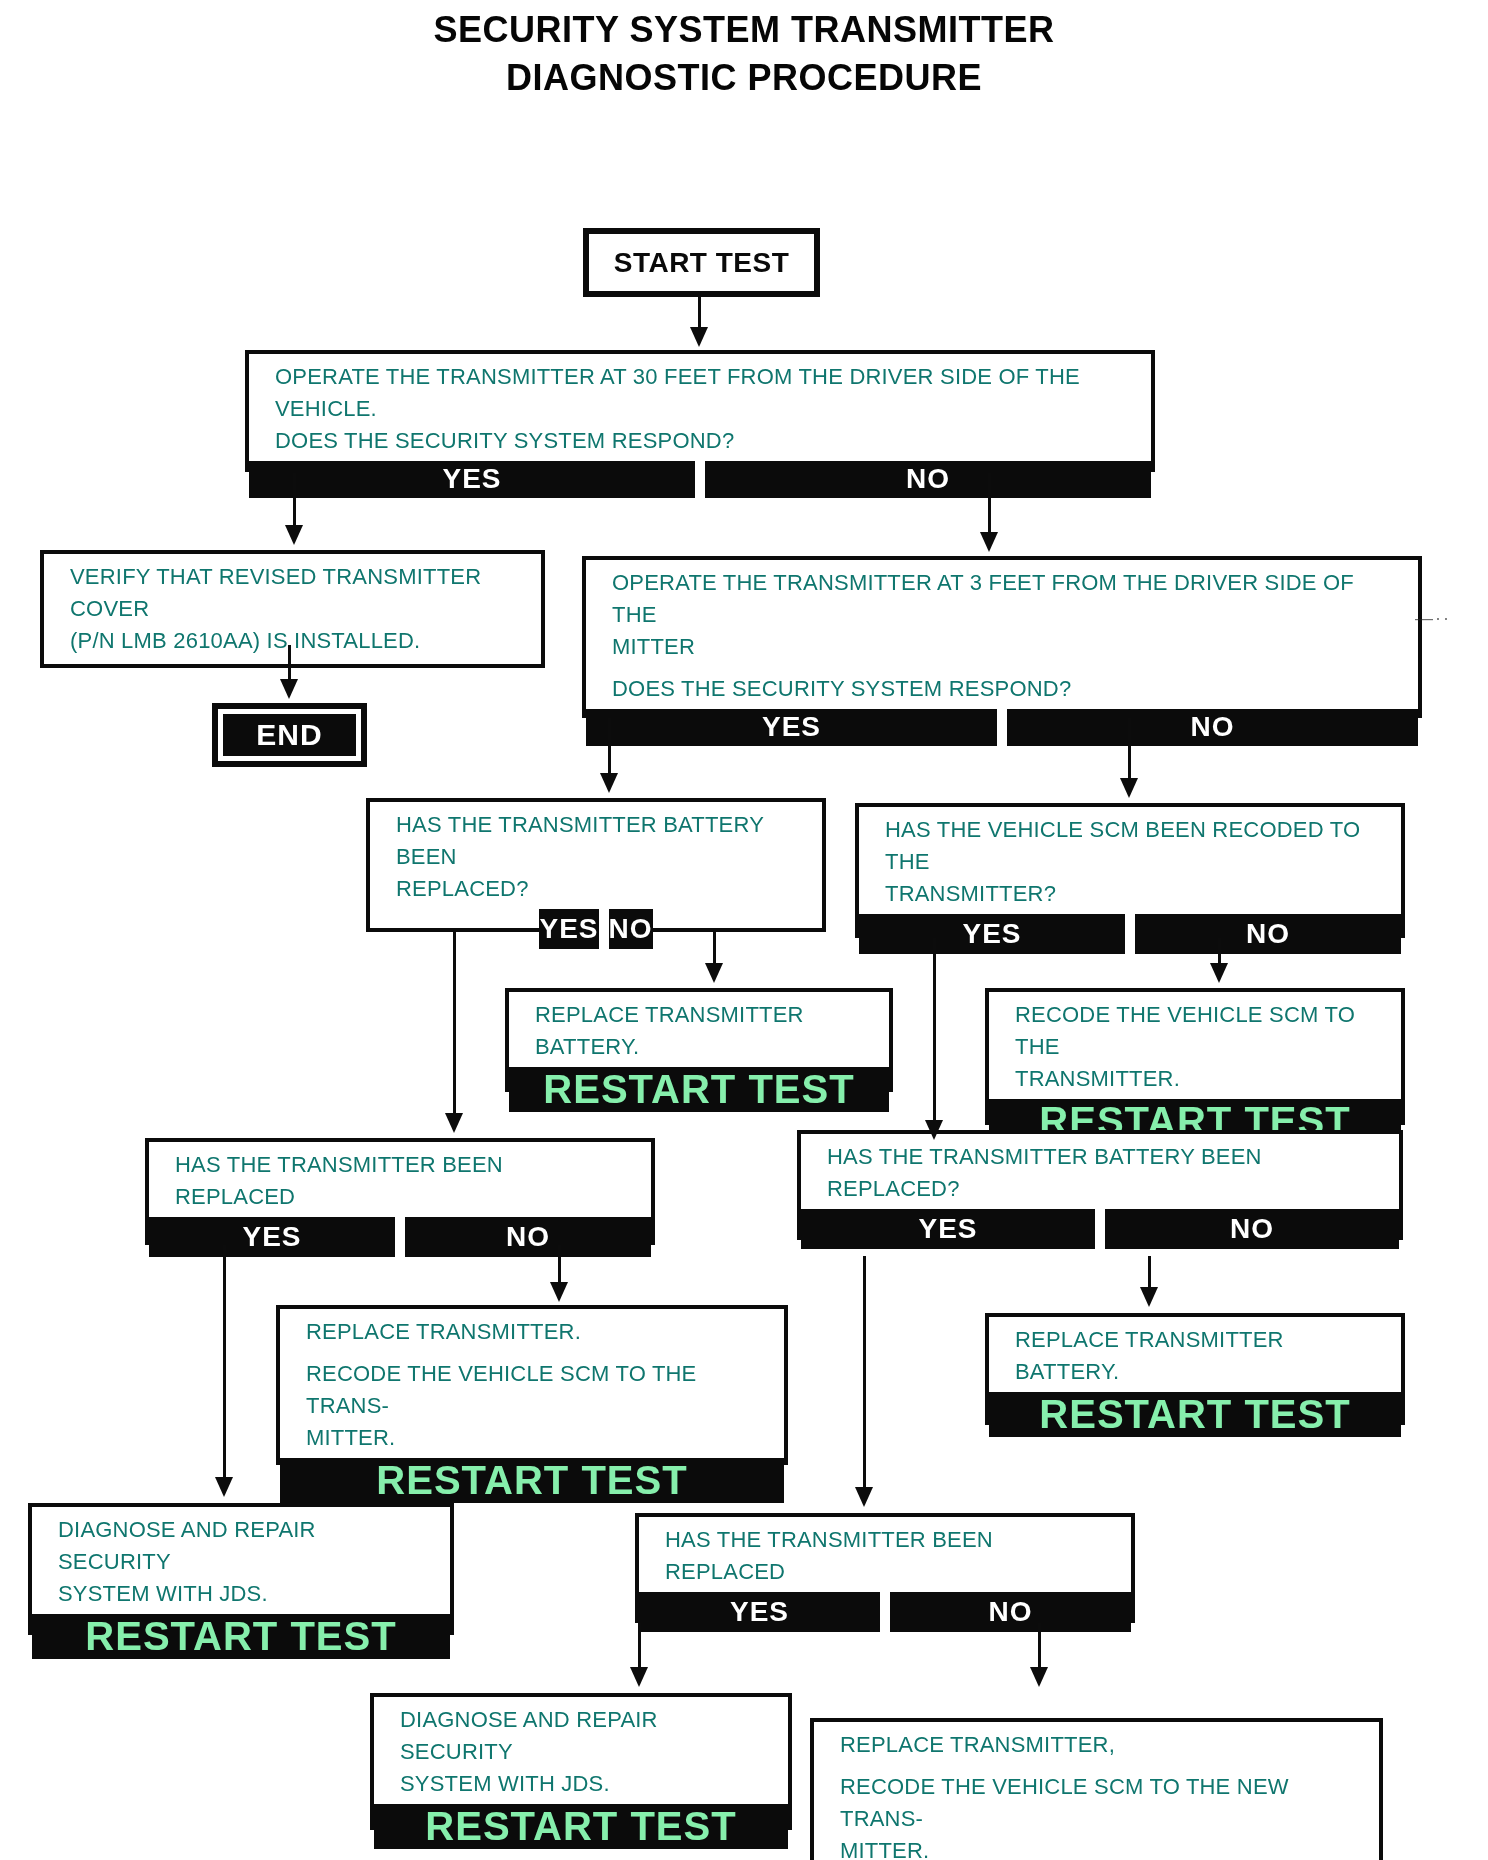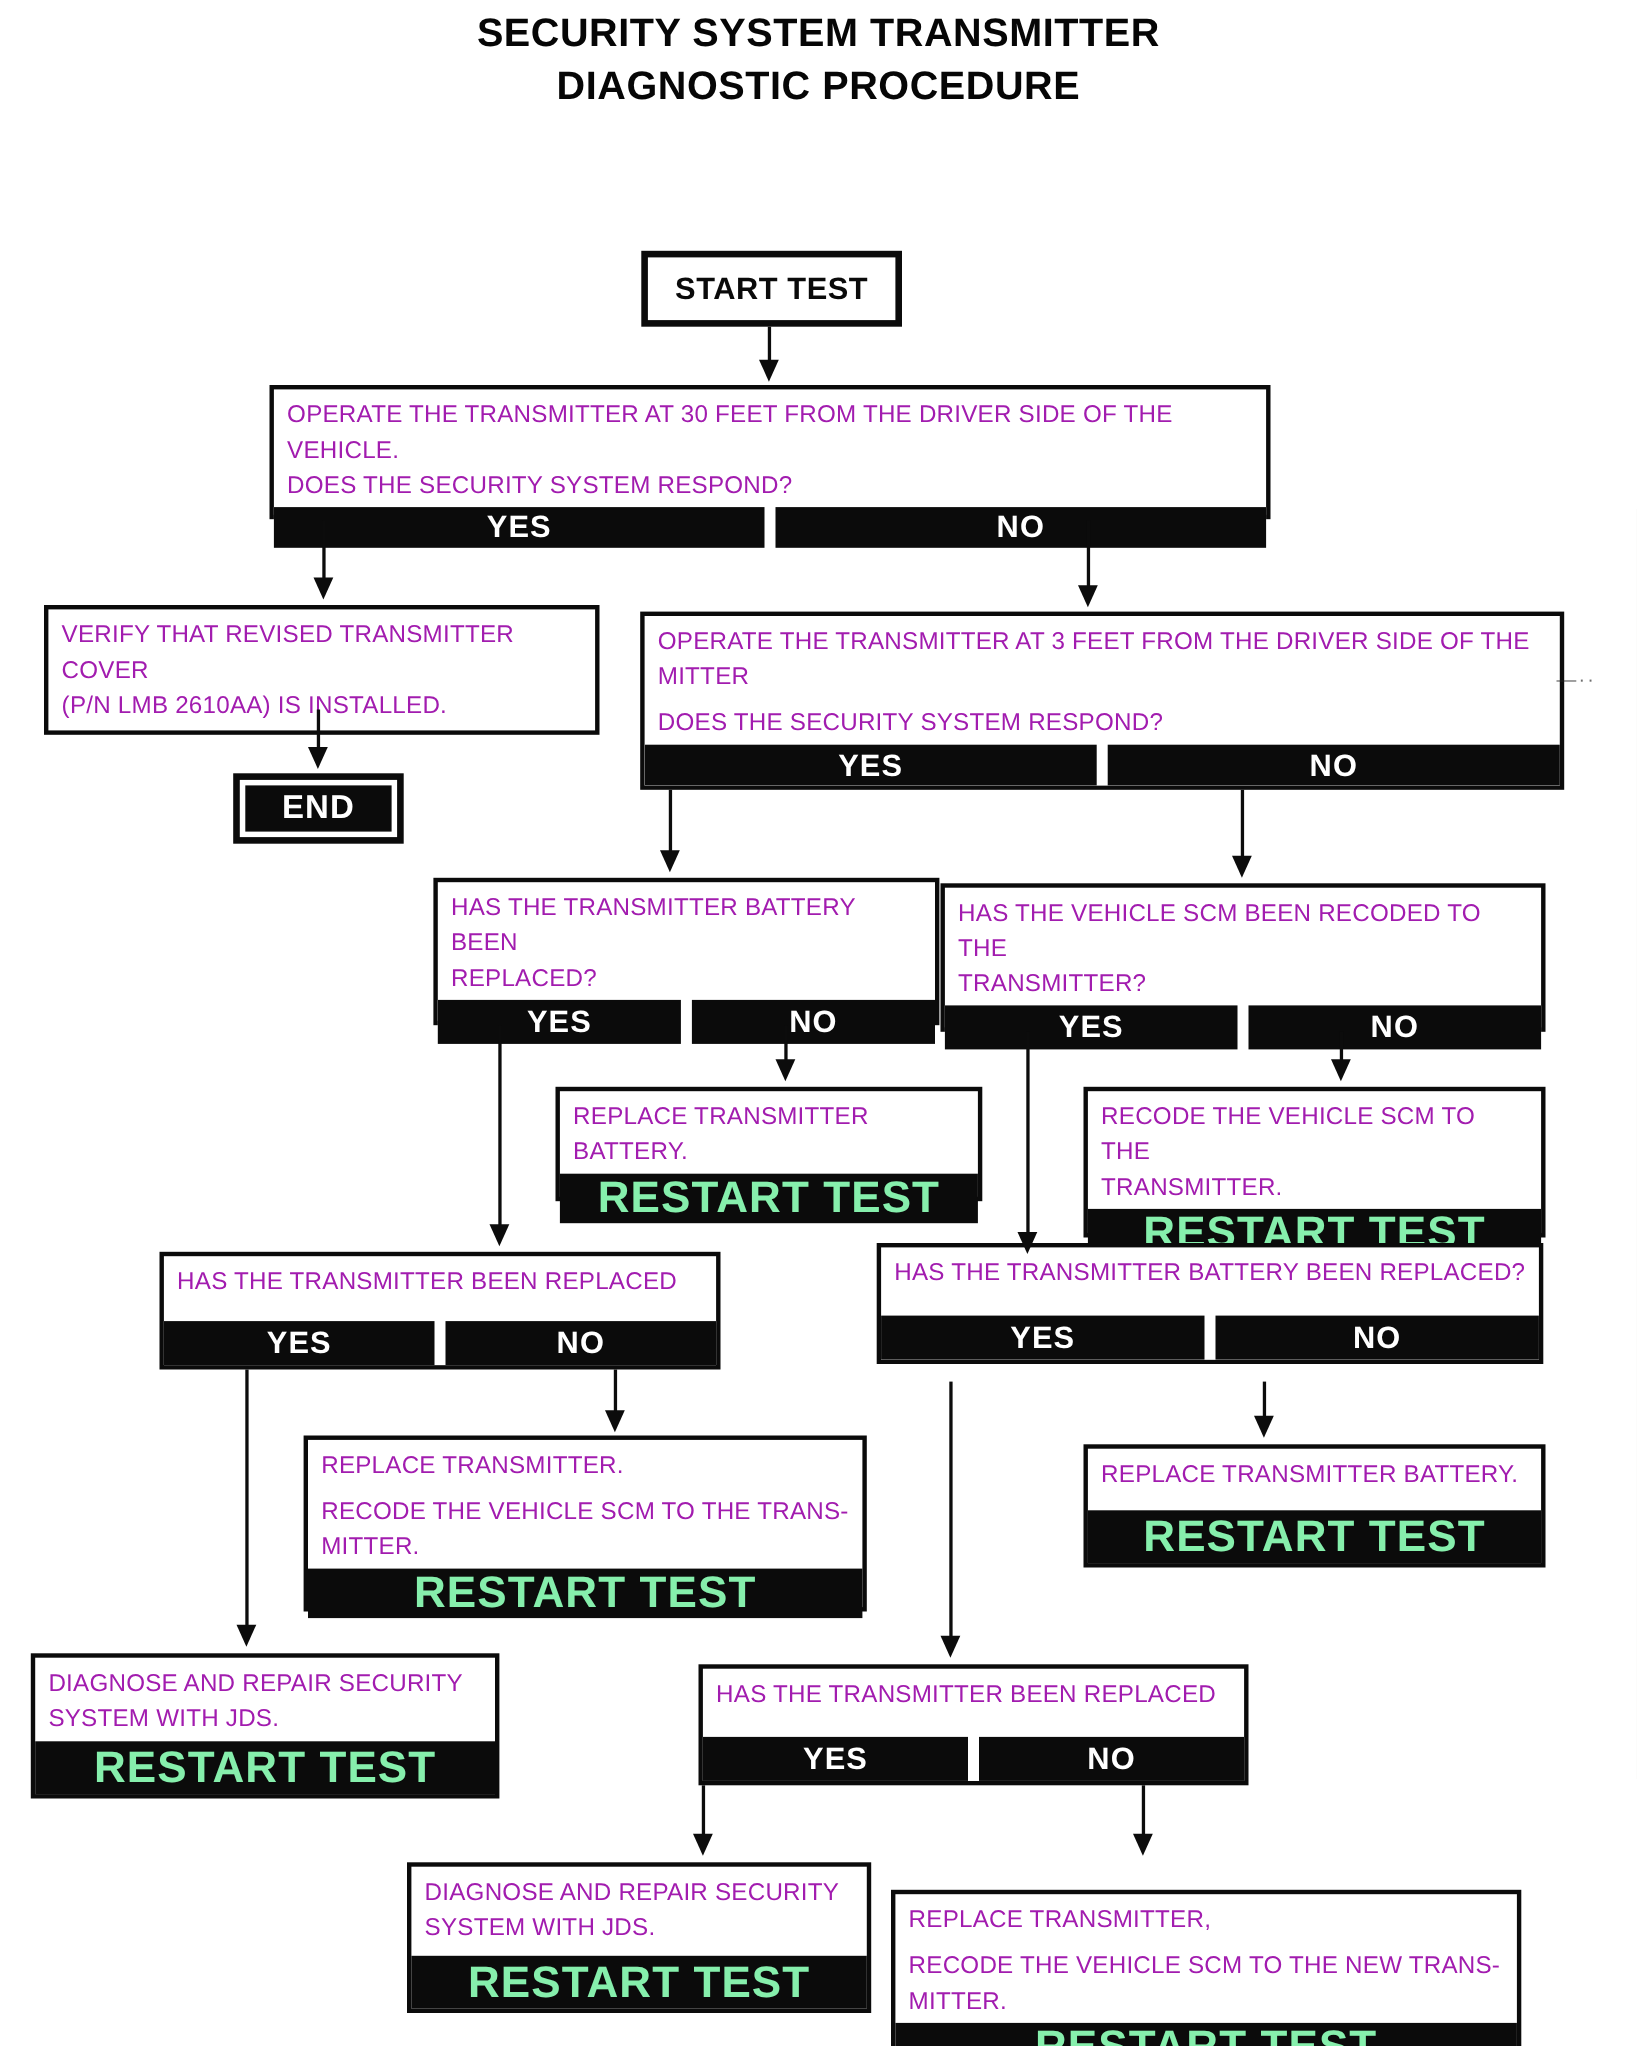--- a/index.html
+++ b/index.html
@@ -7,22 +7,22 @@
     position:relative;width:1488px;height:1860px;background:#ffffff;
     font-family:"Liberation Sans", sans-serif;color:#0a0a0a;overflow:hidden;
   }
   .title{
     position:absolute;left:0;right:0;top:6px;text-align:center;
     font-size:36px;font-weight:700;line-height:1.32;letter-spacing:0.5px;color:#060606;
   }
   
   .node{position:absolute;box-sizing:border-box;background:#fff;border:4px solid #0b0b0b;
         display:flex;flex-direction:column;}
-  .qtext,.atext{flex:1;padding:7px 12px 4px;font-size:22px;line-height:1.45;
-        letter-spacing:0.2px;color:#a21caf;}
+  .qtext,.atext{flex:1;padding:7px 26px 4px;font-size:22px;line-height:1.45;
+        letter-spacing:0.2px;color:#0f766e;}
   .para-gap{margin-top:10px;}
   .bars{display:flex;gap:10px;background:#fff;}
   .bar{flex:1;height:40px;background:#0b0b0b;color:#fff;font-weight:700;font-size:28px;
        display:flex;align-items:center;justify-content:center;letter-spacing:1px;}
   .bars.slim .bar{height:37px;}
   .restart{height:48px;background:#0b0b0b;color:#86efac;font-weight:700;font-size:40px;
        display:flex;align-items:center;justify-content:center;letter-spacing:1px;}
   
   .start-box{position:absolute;box-sizing:border-box;background:#fff;border:6px solid #0b0b0b;
        display:flex;align-items:center;justify-content:center;
@@ -80,21 +80,21 @@
       <div>OPERATE THE TRANSMITTER AT 3 FEET FROM THE DRIVER SIDE OF THE</div>
       <div>MITTER</div>
       <div class="para-gap">DOES THE SECURITY SYSTEM RESPOND?</div>
     </div>
     <div class="bars slim">
       <div class="bar">YES</div>
       <div class="bar">NO</div>
     </div>
   </div>
 
-  <div class="node" style="left:394px;top:798px;width:460px;height:134px;">
+  <div class="node" style="left:366px;top:798px;width:460px;height:134px;align-items:center;">
     <div class="qtext">
       <div>HAS THE TRANSMITTER BATTERY BEEN</div>
       <div>REPLACED?</div>
     </div>
     <div class="bars">
       <div class="bar">YES</div>
       <div class="bar">NO</div>
     </div>
   </div>
 

